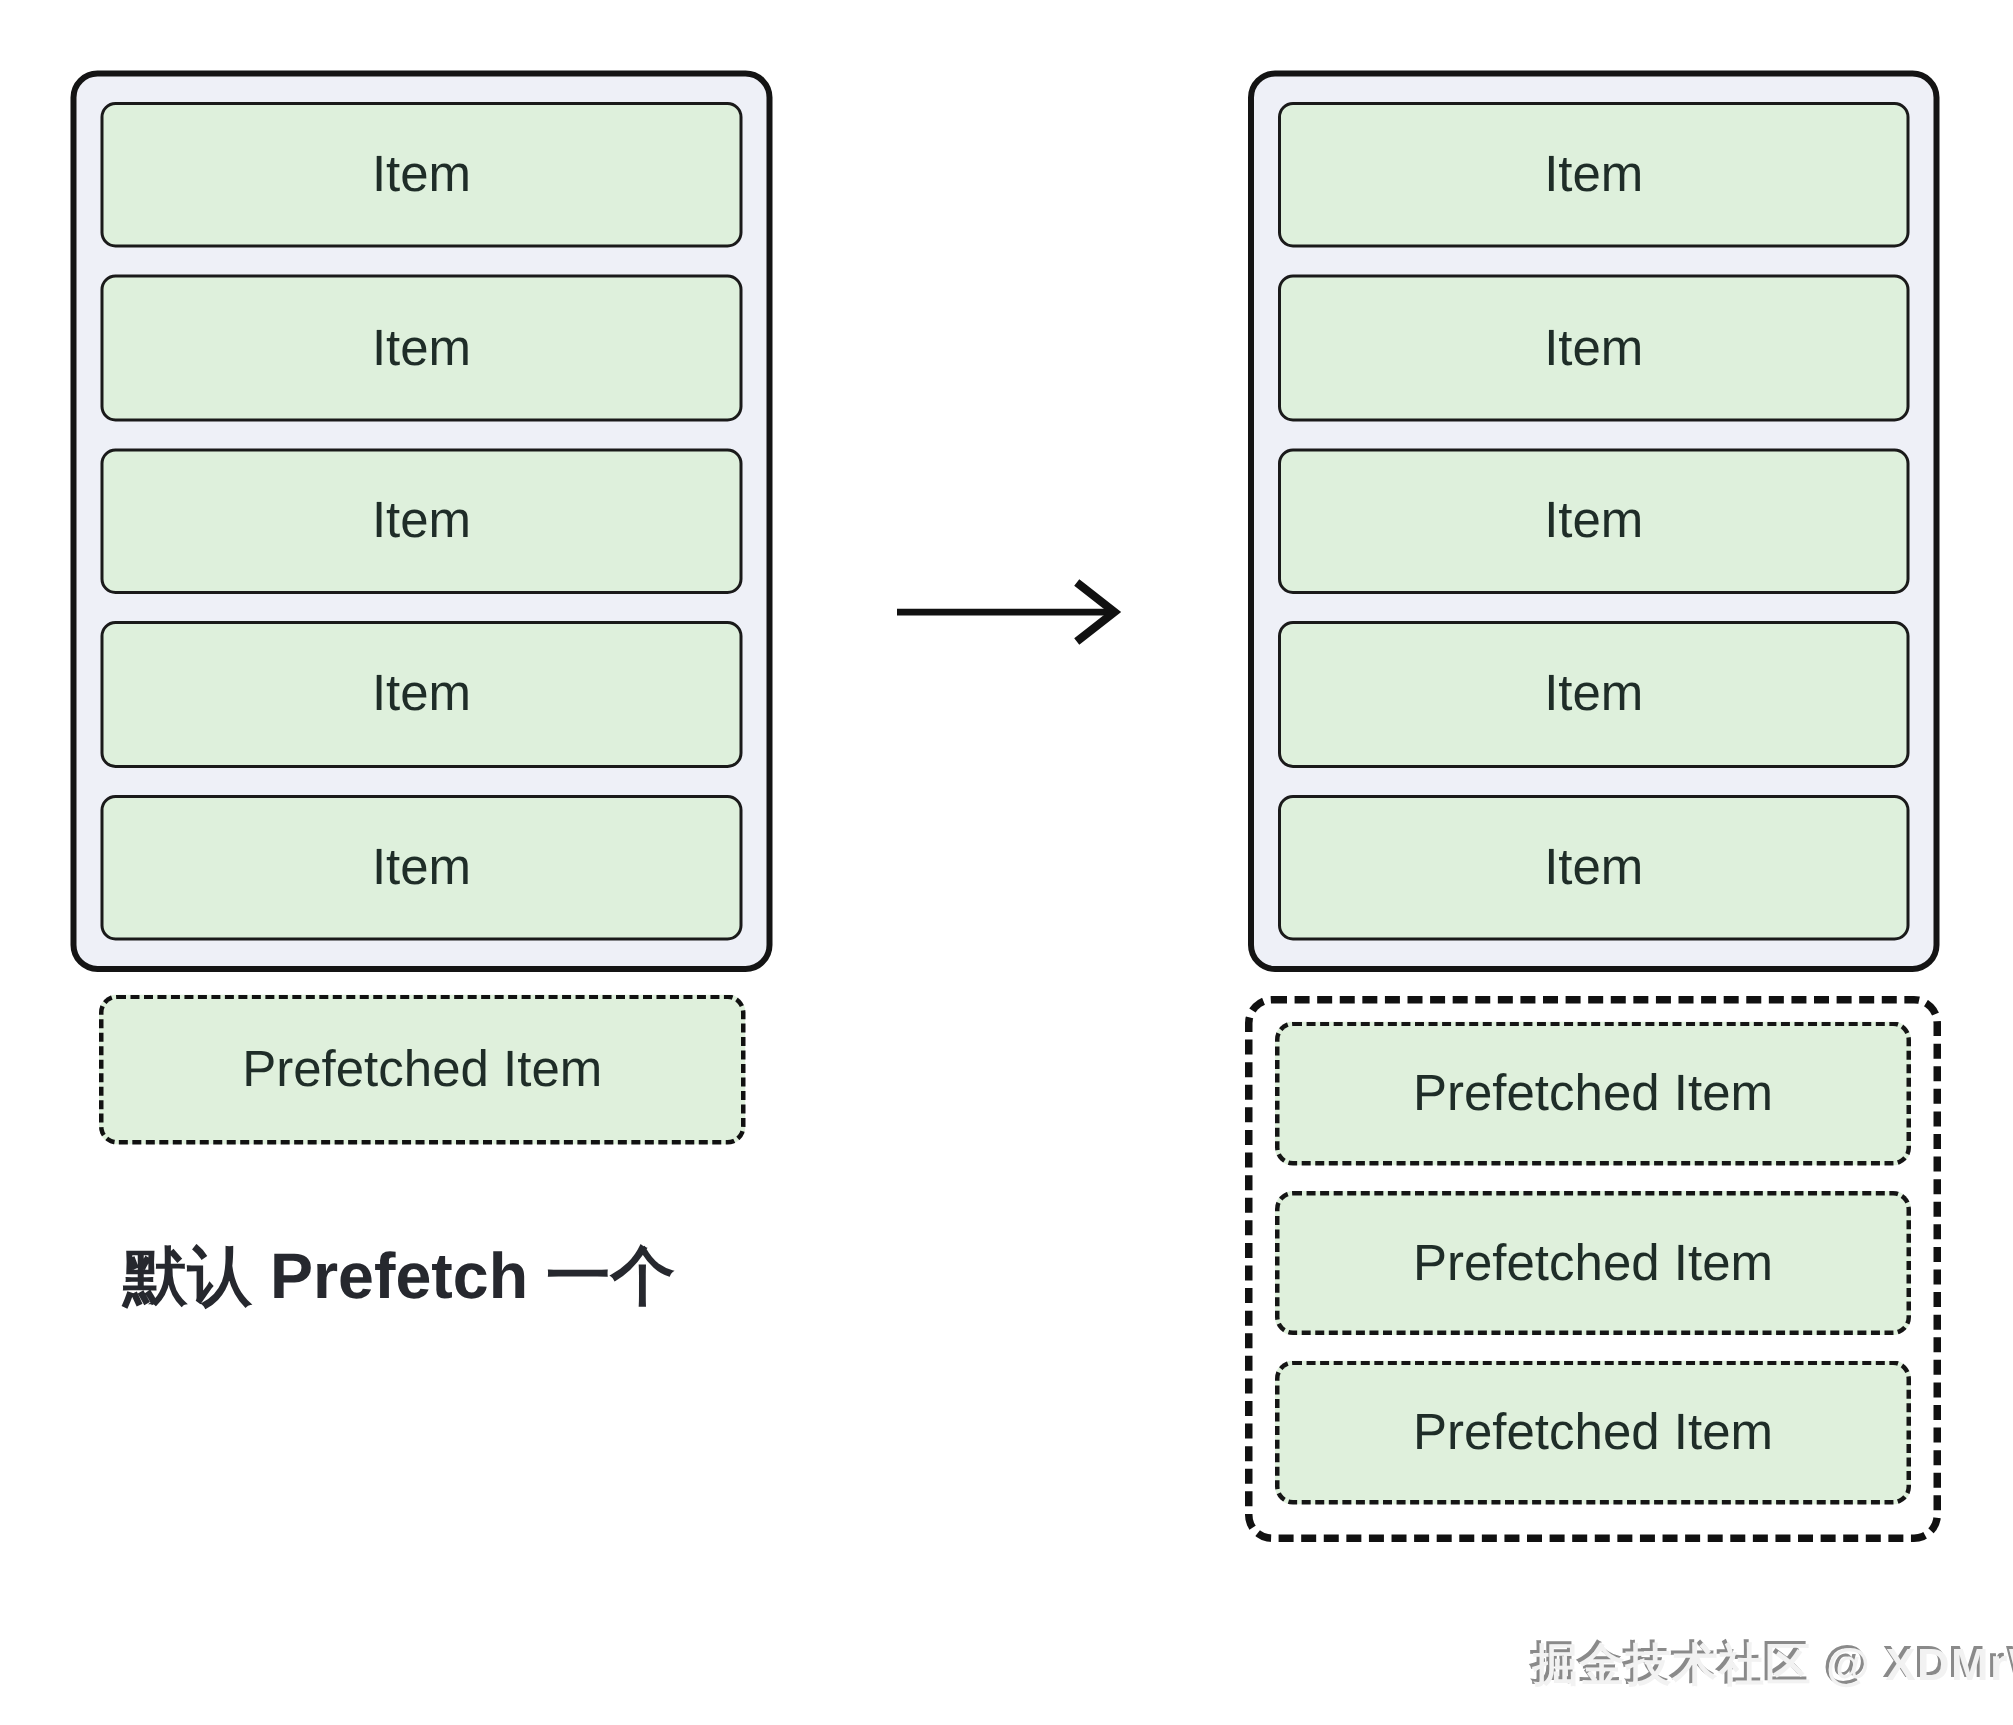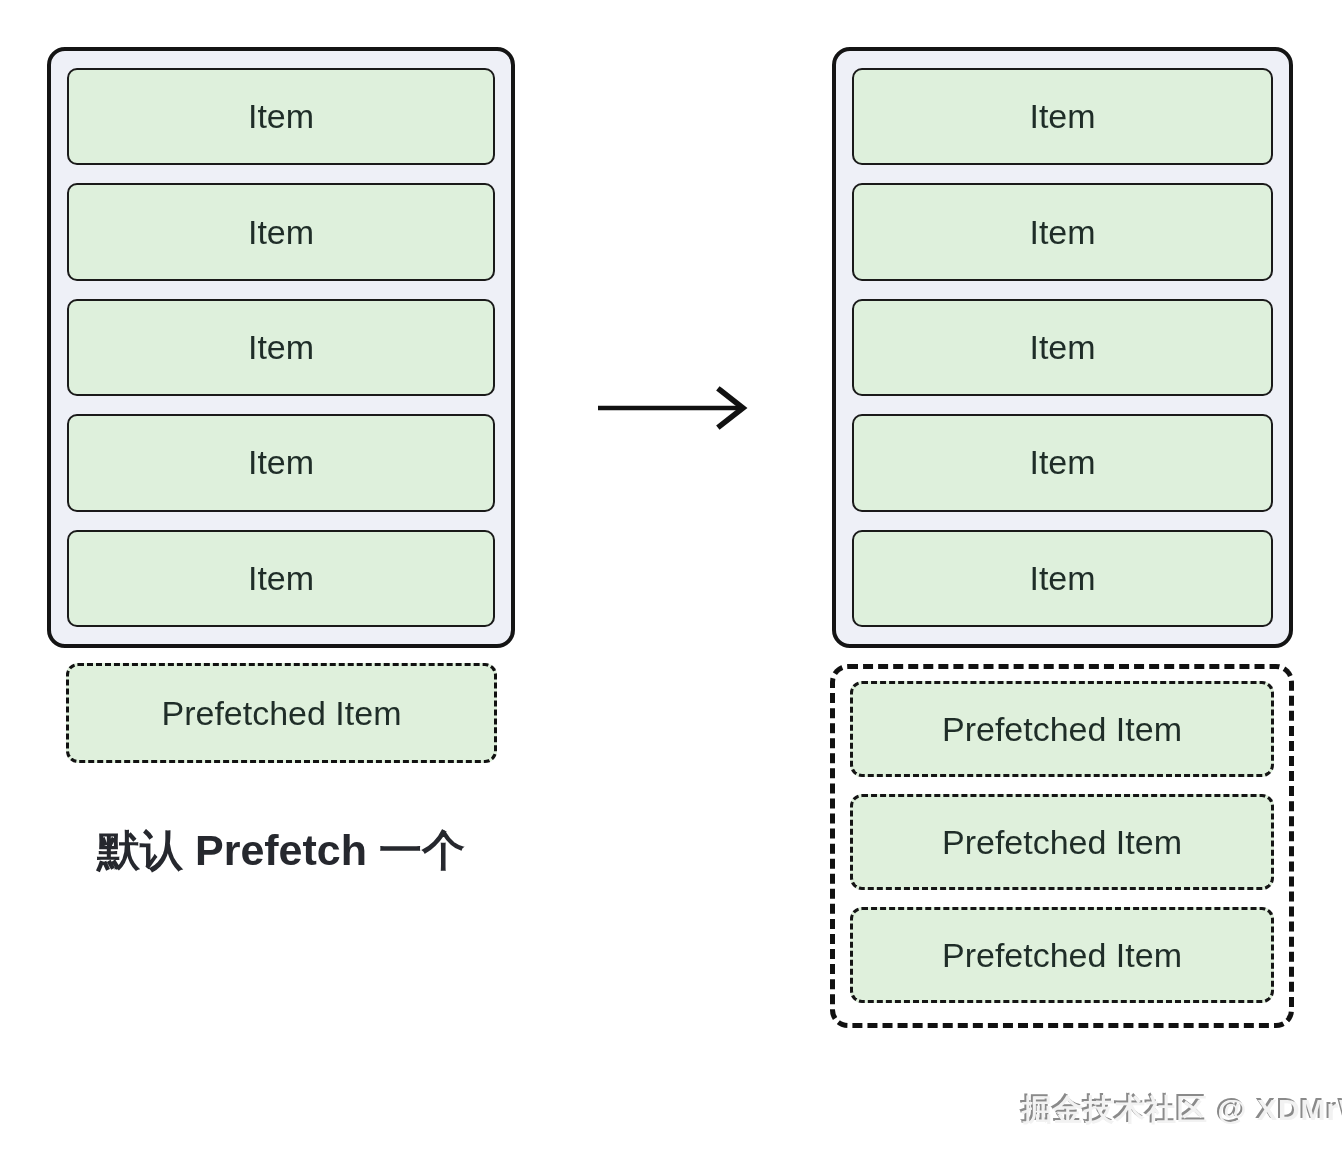--- a/index.html
+++ b/index.html
@@ -83,21 +83,21 @@
     font-size: 34px;
     color: #1f2d28;
   }
   .caption {
     position: absolute;
     font-weight: bold;
     color: #26282e;
     text-align: center;
     white-space: nowrap;
   }
-  #caption-left  { left: 47px;  width: 468px; top: 822px;  font-size: 43px; }
+  #caption-left  { left: 32px;  width: 468px; top: 822px;  font-size: 43px; }
   #caption-right { left: 830px; width: 464px; top: 1050px; font-size: 44px; }
   .arrow-wrap {
     position: absolute;
     left: 592px;
     top: 386px;
     width: 160px;
     height: 44px;
   }
   .watermark {
     position: absolute;

